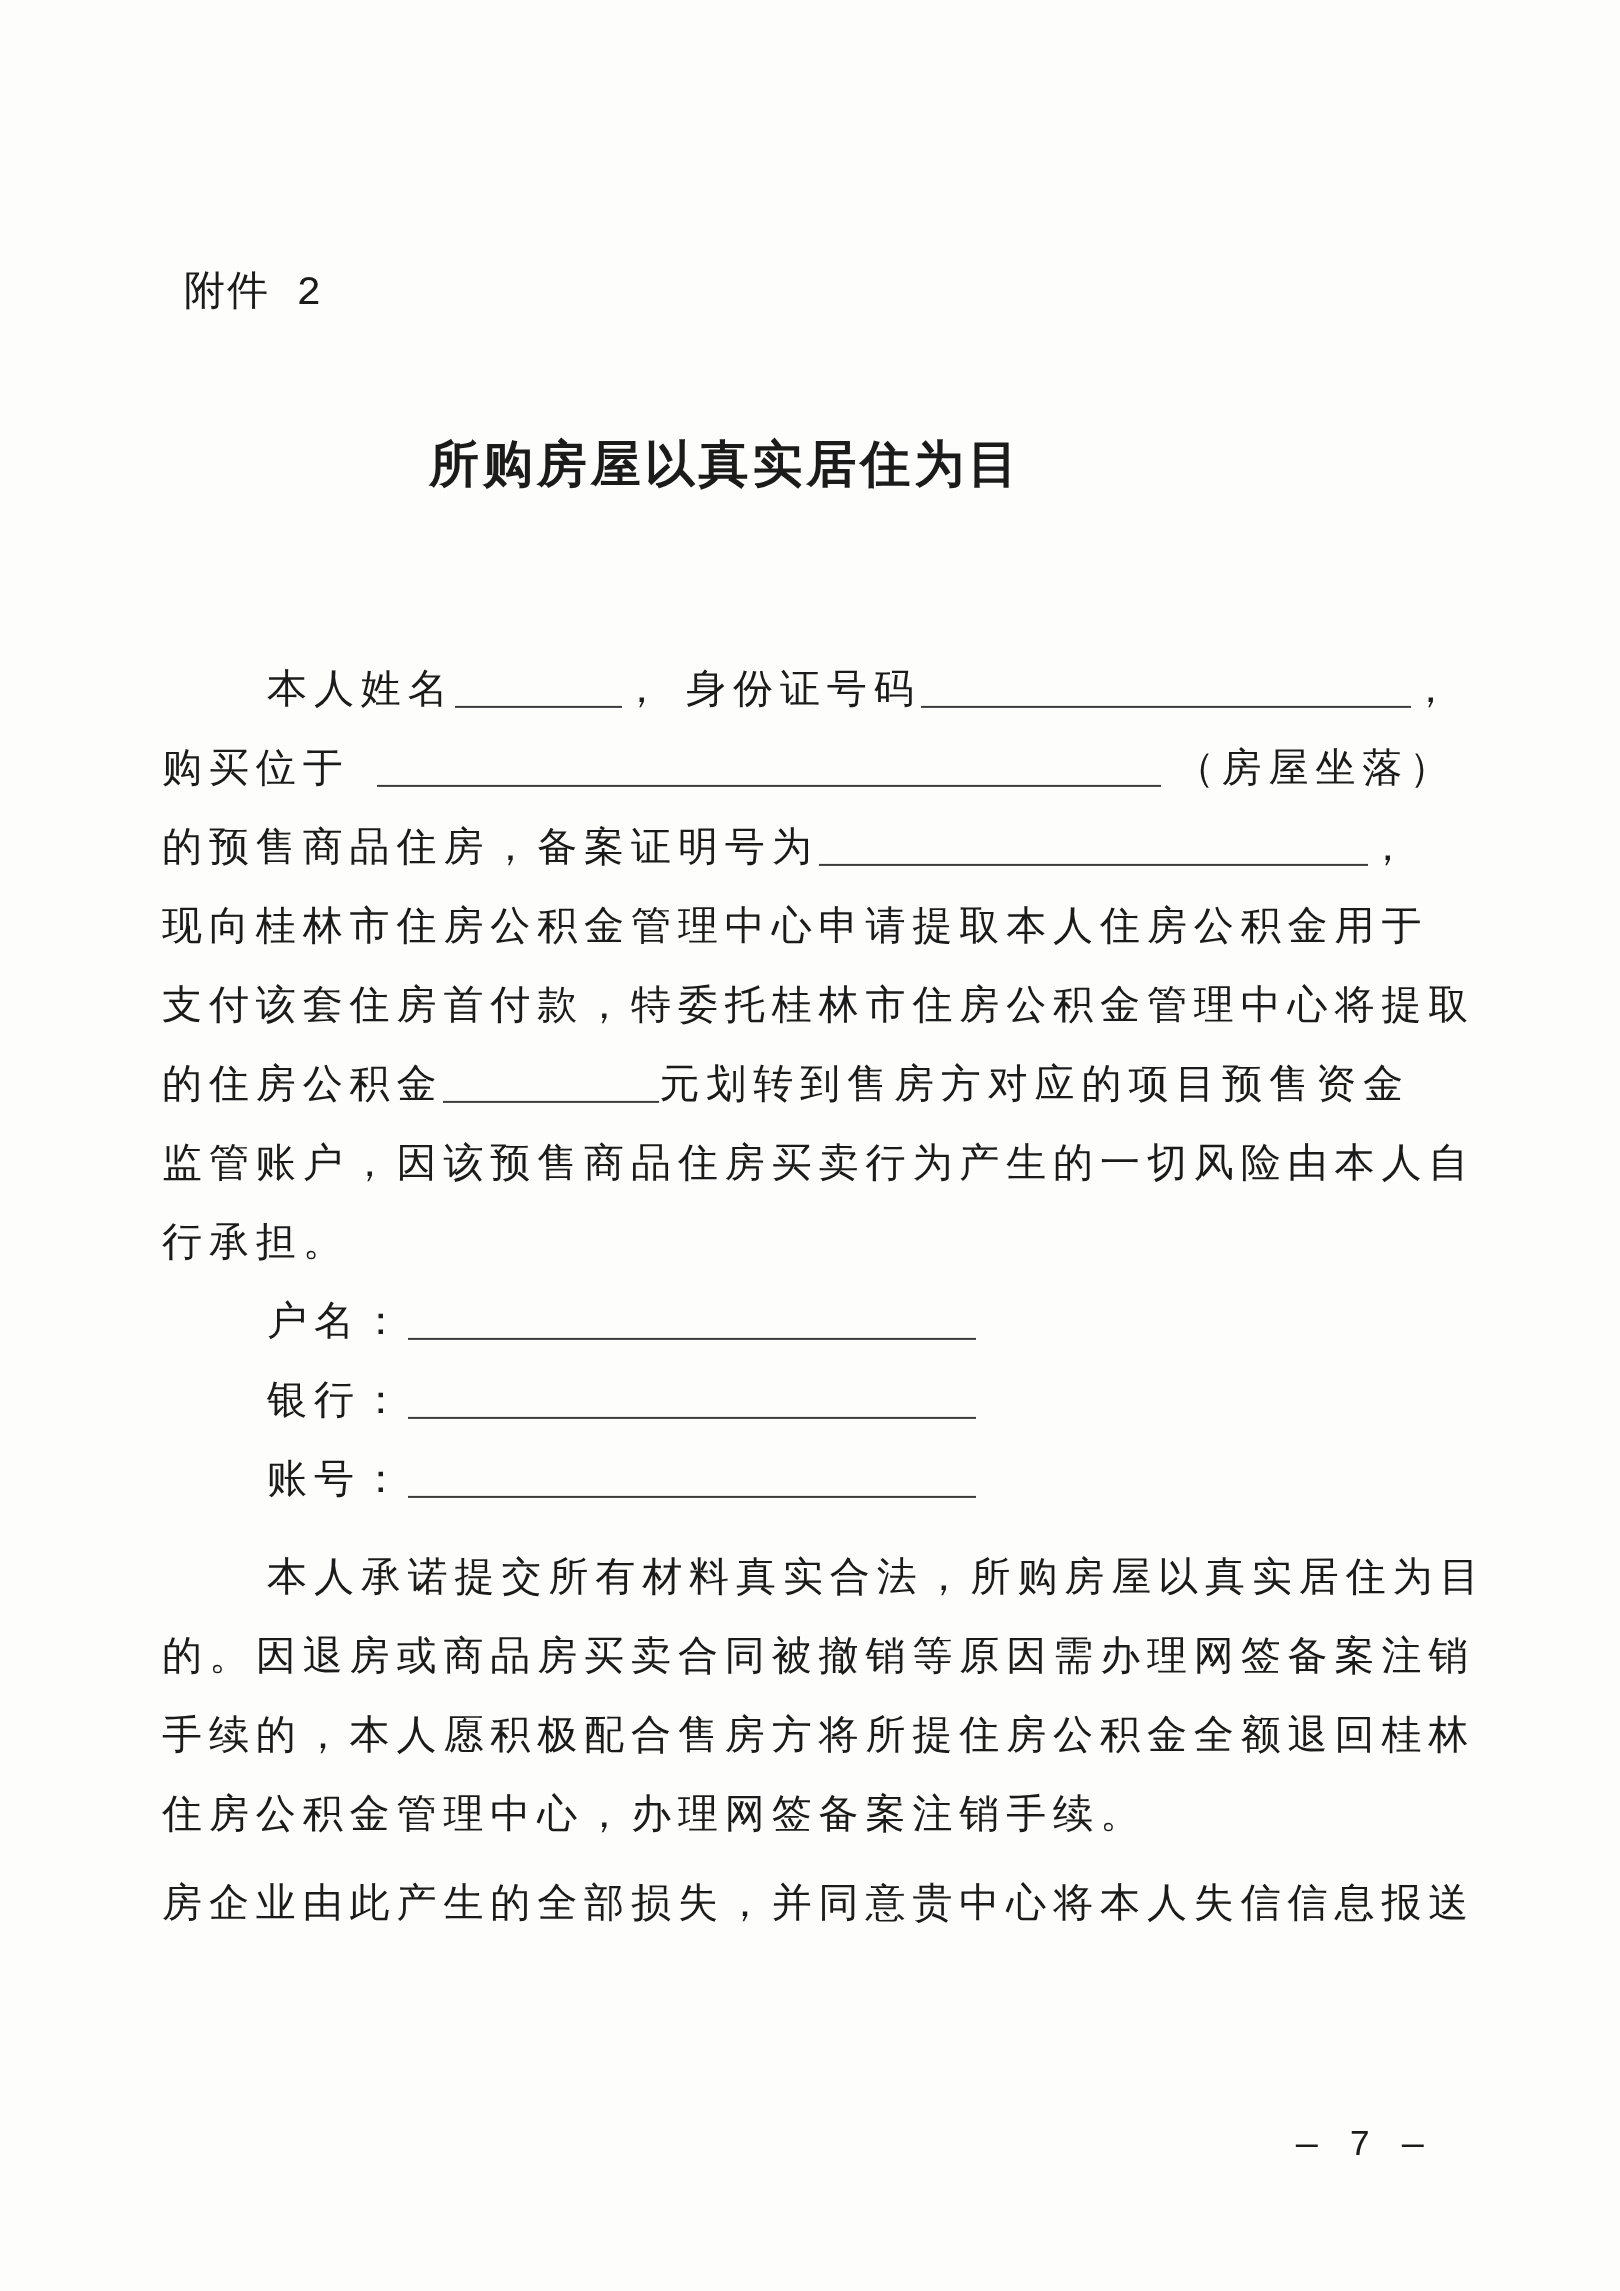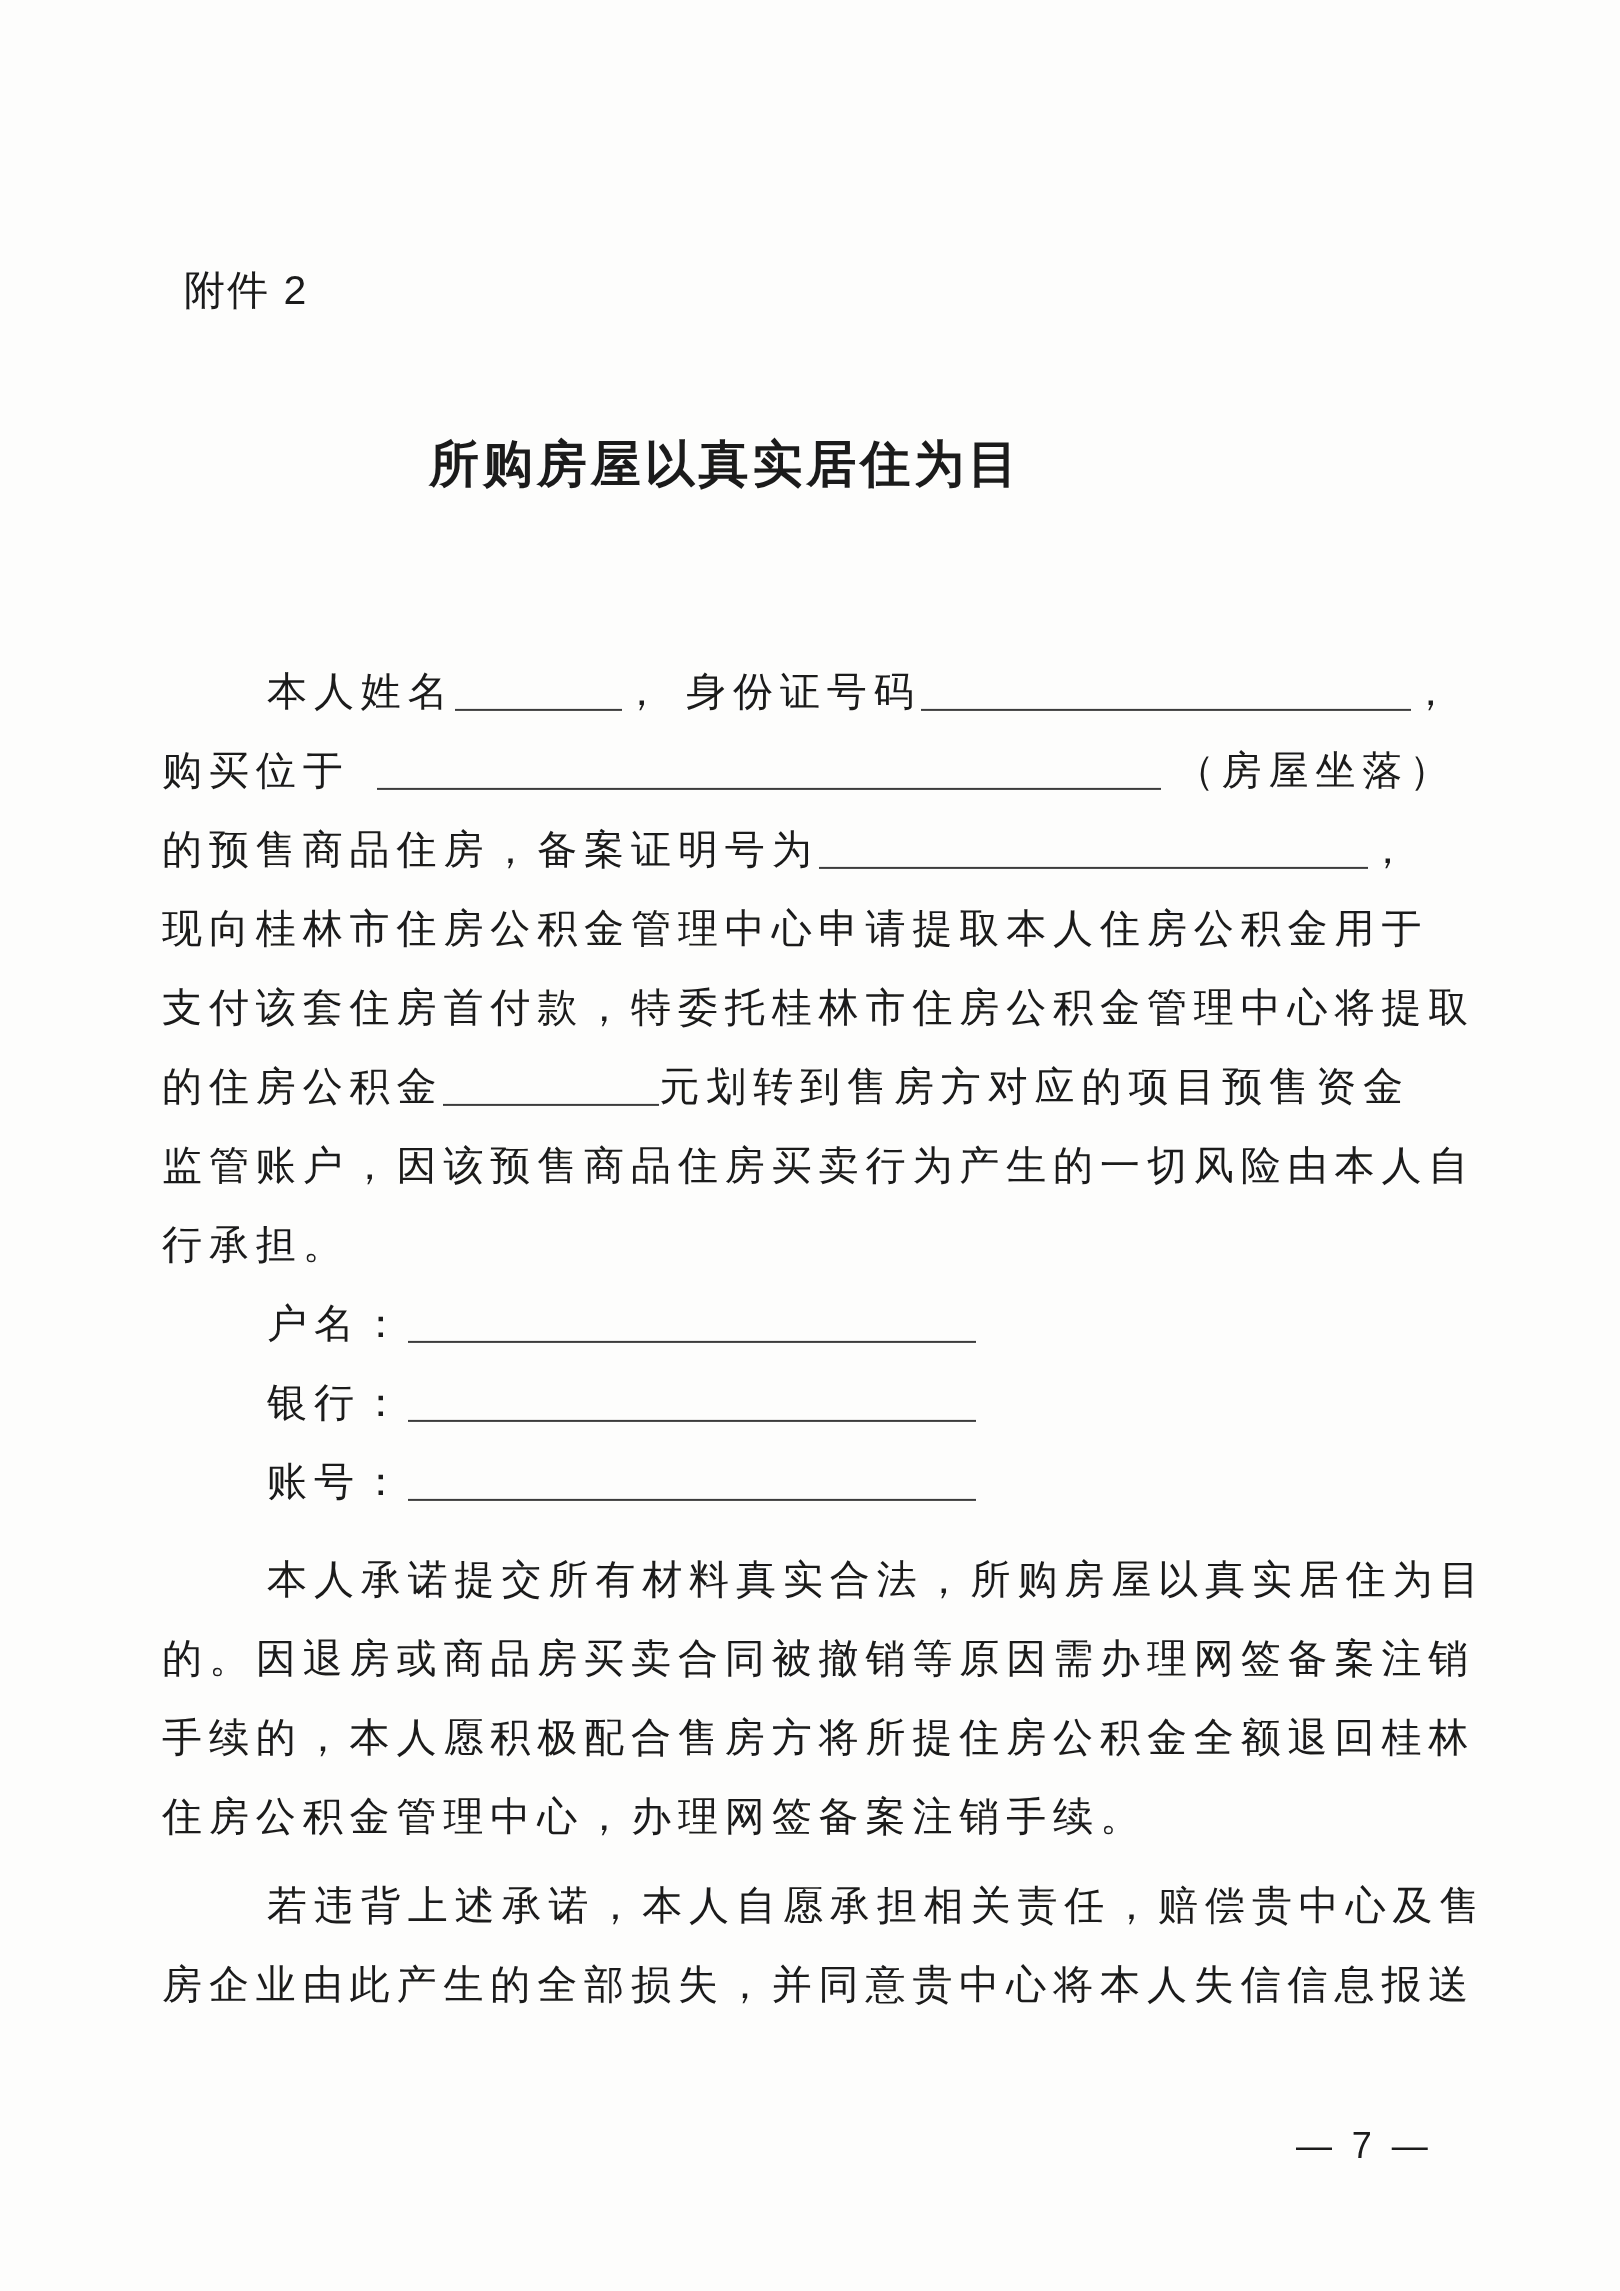--- a/index.html
+++ b/index.html
@@ -2,21 +2,21 @@
 <html><head>
 <meta charset="utf-8">
 <style>
   html,body{margin:0;padding:0;}
   body{background:#ffffff;}
   .page{
     position:relative;
     width:1620px;height:2292px;
     background:#fdfdfc;
     overflow:hidden;
-    font-family:Liberation Sans, sans-serif;
+    font-family:Liberation Mono, monospace;
     color:#1b1b1b;
   }
   .attachment-label{
     position:absolute;left:184px;top:263px;
     font-size:41px;letter-spacing:2px;
   }
   .doc-title{
     position:absolute;left:0;top:431px;width:1451px;
     text-align:center;
     font-size:50px;font-weight:bold;letter-spacing:3.9px;
@@ -70,21 +70,20 @@
       </div>
 
     <div class="para2">
         <div class="line indent"><span class="seg">本人承诺提交所有材料真实合法，所购房屋以真实居住为目</span></div>
         <div class="line"><span class="seg">的。因退房或商品房买卖合同被撤销等原因需办理网签备案注销</span></div>
         <div class="line"><span class="seg">手续的，本人愿积极配合售房方将所提住房公积金全额退回桂林</span></div>
         <div class="line"><span class="seg">住房公积金管理中心，办理网签备案注销手续。</span></div>
       </div>
 
     <div class="para3">
-        <div class="line indent"><span class="seg">若违背上述承诺，本人自愿承担相关责任，赔偿贵中心及售</span></div>
         <div class="line"><span class="seg">房企业由此产生的全部损失，并同意贵中心将本人失信信息报送</span></div>
       </div>
   </div>
 
   <div class="page-number">— 7 —</div>
 
 </div>
 
 
 </body></html>

